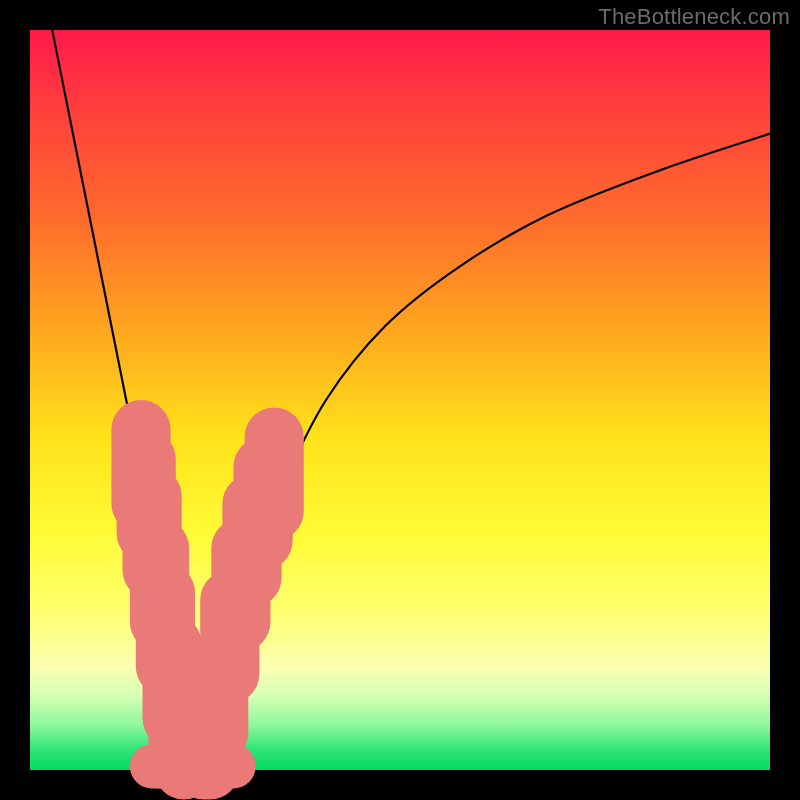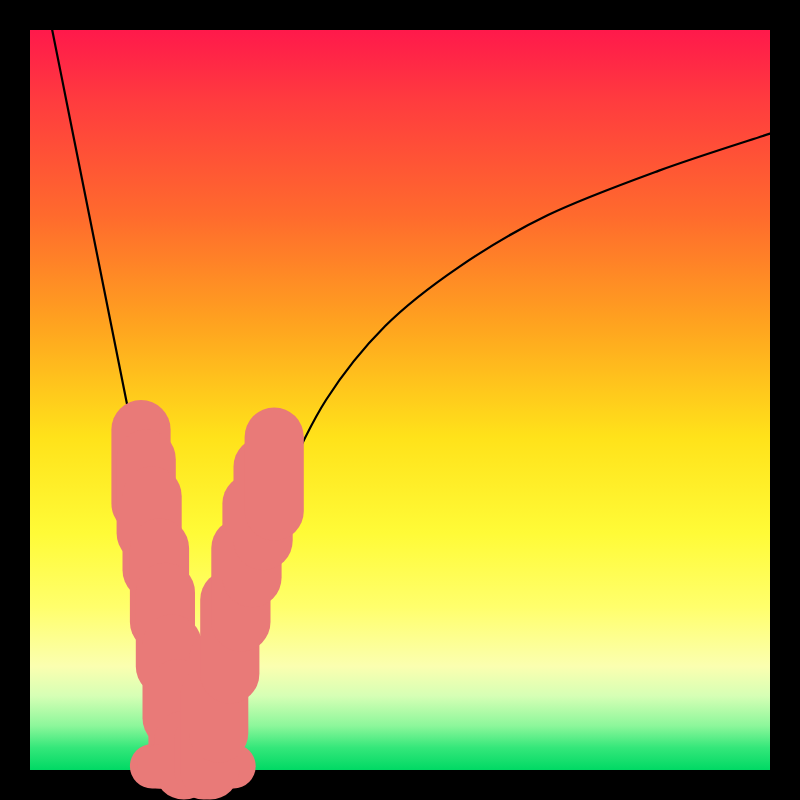--- a/index.html
+++ b/index.html
@@ -89,13 +89,14 @@
           <rect x="150.2" y="636.4" width="59.2" height="133.2" rx="29.6" class="marker"></rect>
           <rect x="159.1" y="599.4" width="59.2" height="133.2" rx="29.6" class="marker"></rect>
           <rect x="170.2" y="540.2" width="59.2" height="133.2" rx="29.6" class="marker"></rect>
           <rect x="181.3" y="488.4" width="59.2" height="133.2" rx="29.6" class="marker"></rect>
           <rect x="192.4" y="444.0" width="59.2" height="133.2" rx="29.6" class="marker"></rect>
           <rect x="203.5" y="407.0" width="59.2" height="133.2" rx="29.6" class="marker"></rect>
           <rect x="214.6" y="377.4" width="59.2" height="133.2" rx="29.6" class="marker"></rect>
         </g>
     </svg>
   </div>
+  <div class="attribution">TheBottleneck.com</div>
 </div>
 
 </body></html>

